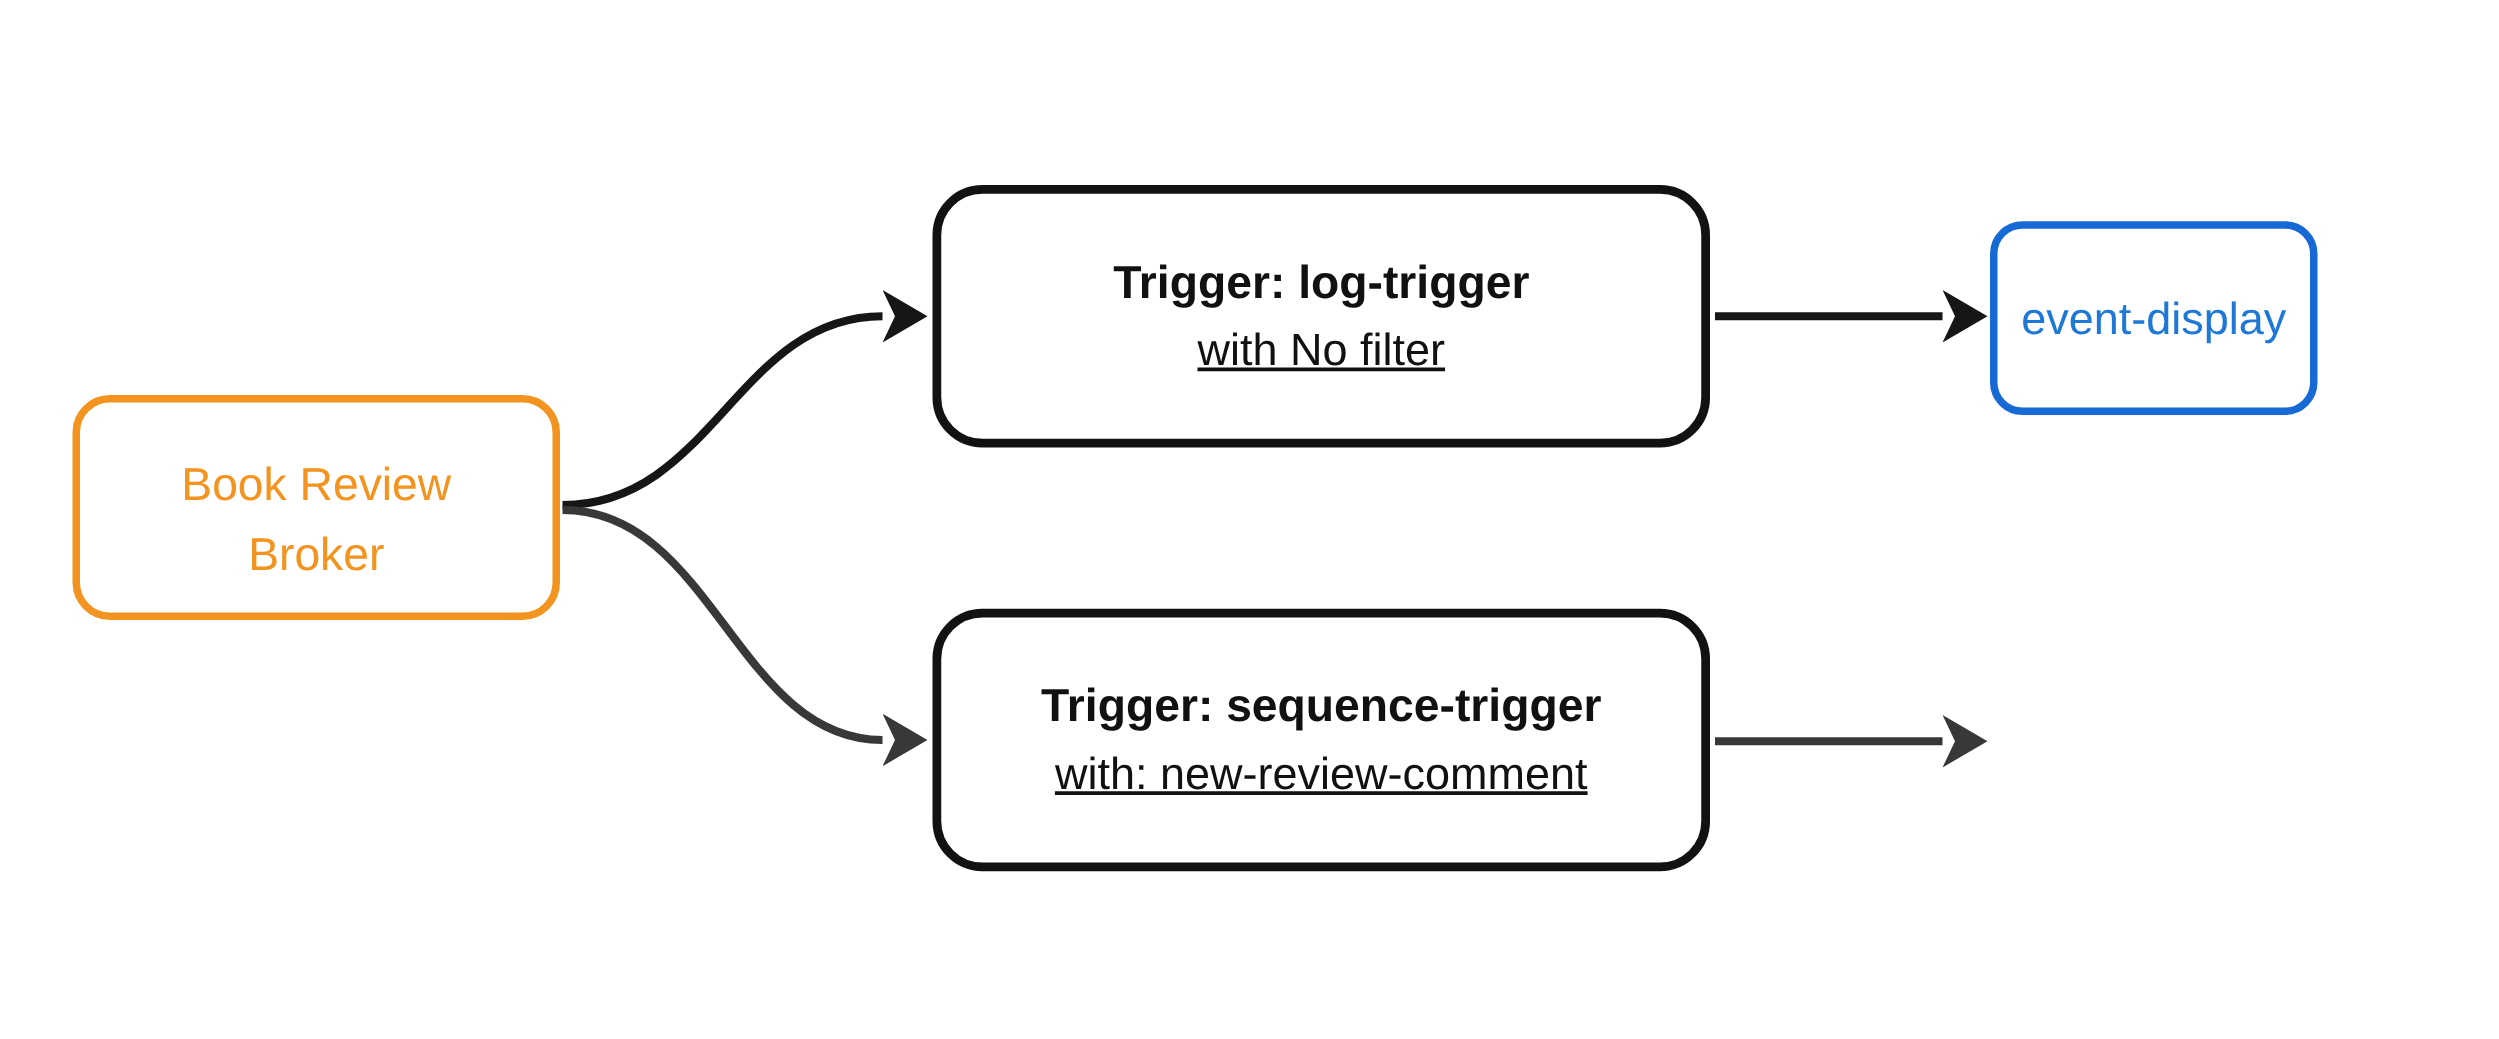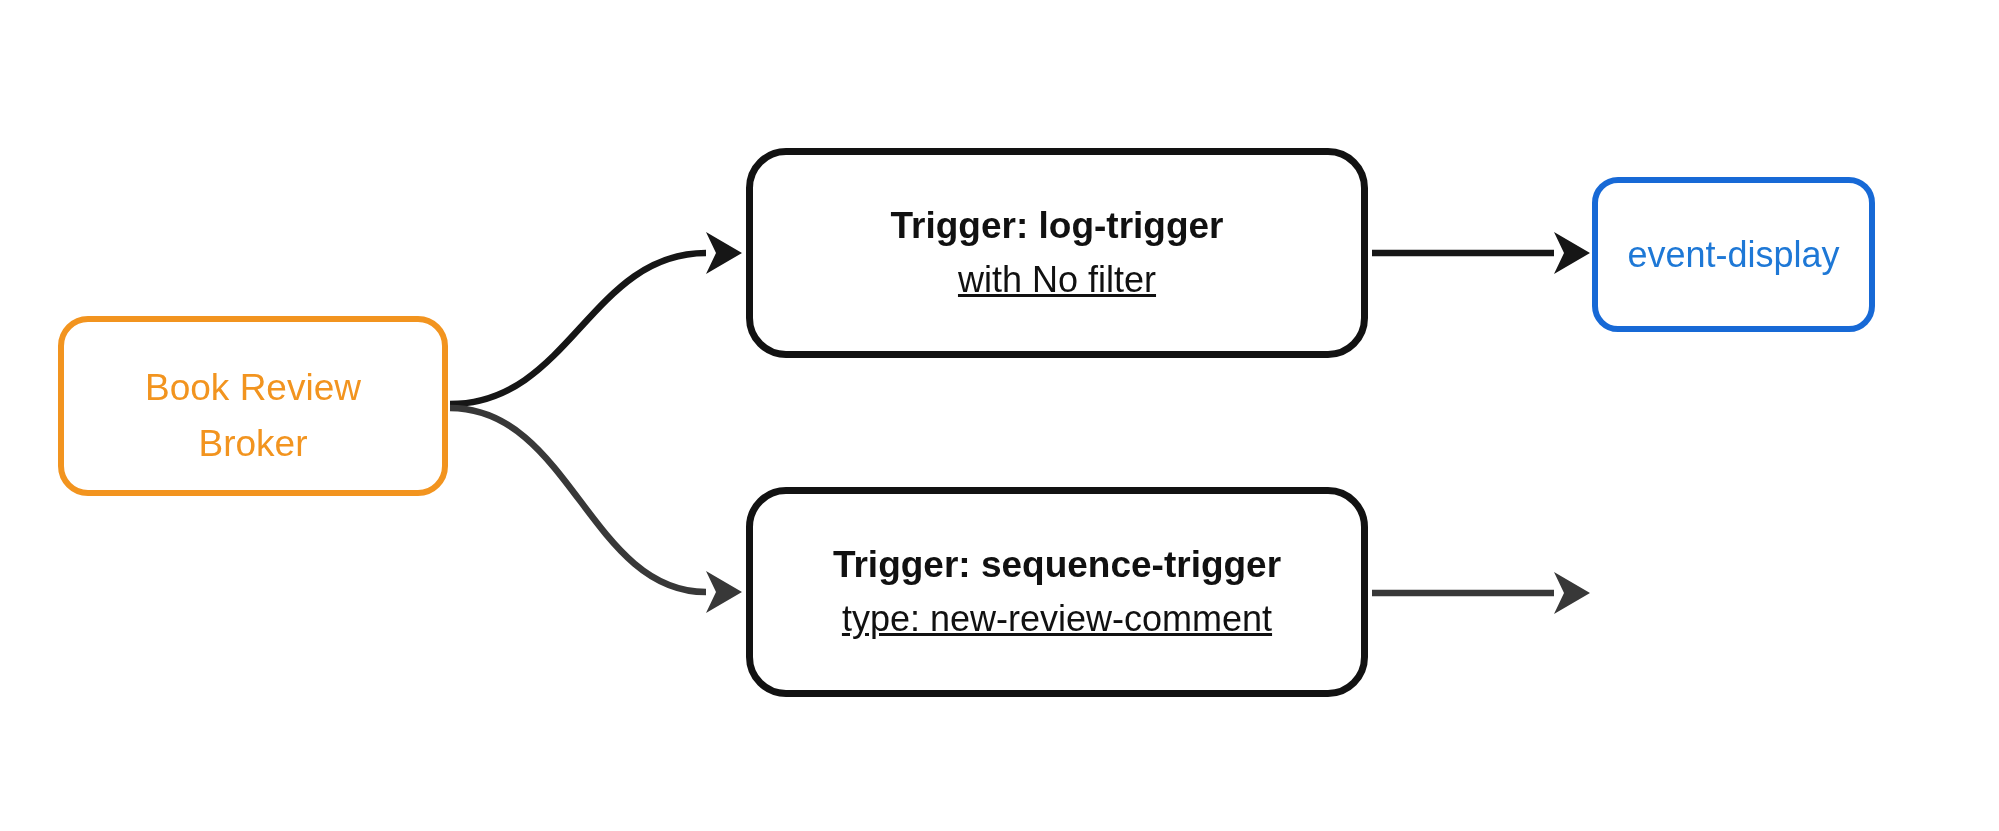--- a/index.html
+++ b/index.html
@@ -72,21 +72,21 @@
   .trigger-title {
     font-weight: bold;
     font-size: 37px;
   }
   .trigger-subtitle {
     font-weight: normal;
     text-decoration: underline;
   }
   .node-output {
     left: 1592px;
-    width: 283px;
+    width: 262px;
     border: 6.5px solid var(--output-border, #1769D6);
     border-radius: 26px;
     color: var(--output-text, #1E78D6);
     font-size: 36px;
   }
   .node-event-display { top: 177px; height: 155px; }
   .node-sequence { top: 518px; height: 152px; }
 </style>
 </head>
 <body>
@@ -116,21 +116,21 @@
     <div class="wrap-label">Book Review Broker</div>
   </div>
 
   <div class="node node-trigger node-trigger-log">
     <div class="trigger-title">Trigger: log-trigger</div>
     <div class="trigger-subtitle">with No filter</div>
   </div>
 
   <div class="node node-trigger node-trigger-sequence">
     <div class="trigger-title">Trigger: sequence-trigger</div>
-    <div class="trigger-subtitle">type: new-review-comment</div>
+    <div class="trigger-subtitle">with: new-review-comment</div>
   </div>
 
   <div class="node node-output node-event-display">
     <div>event-display</div>
   </div>
 
 
 </div>
 
 </body></html>

